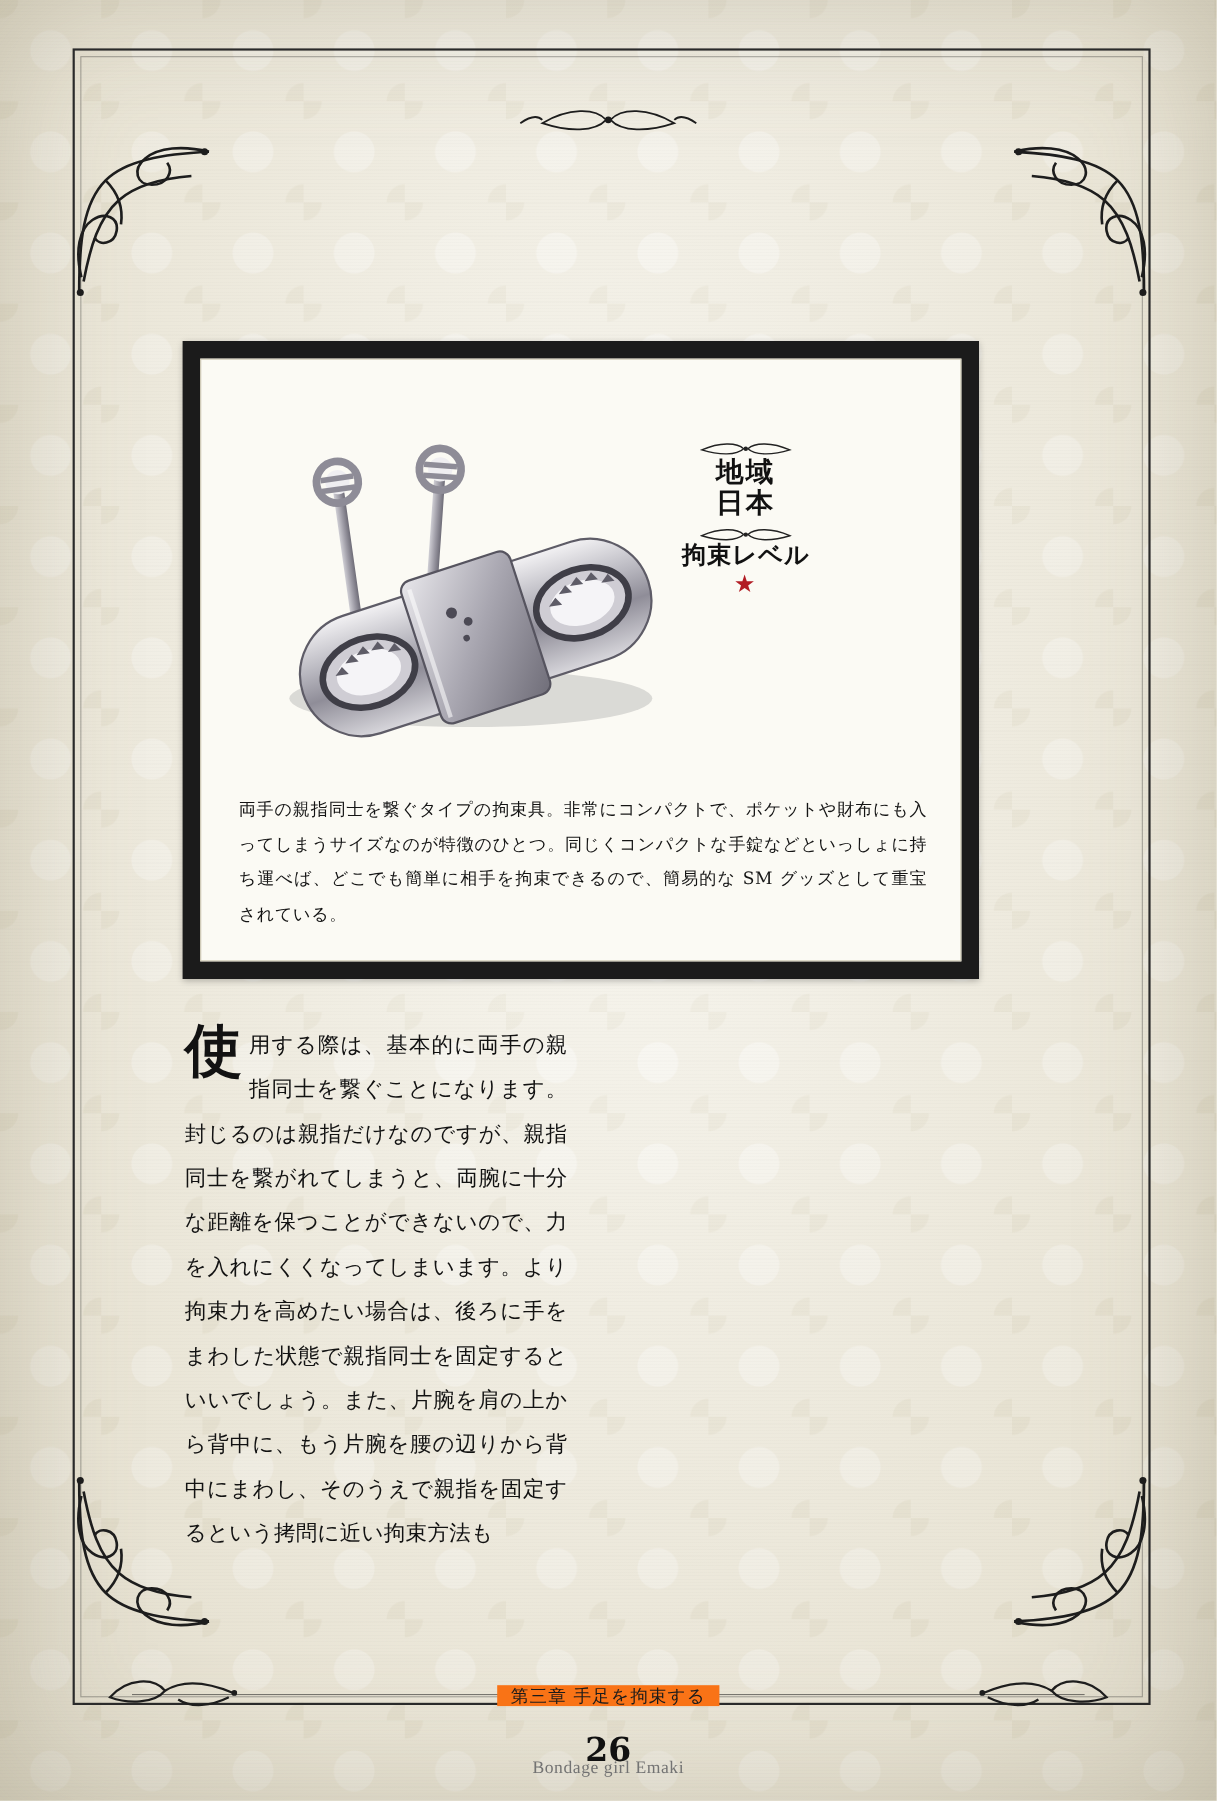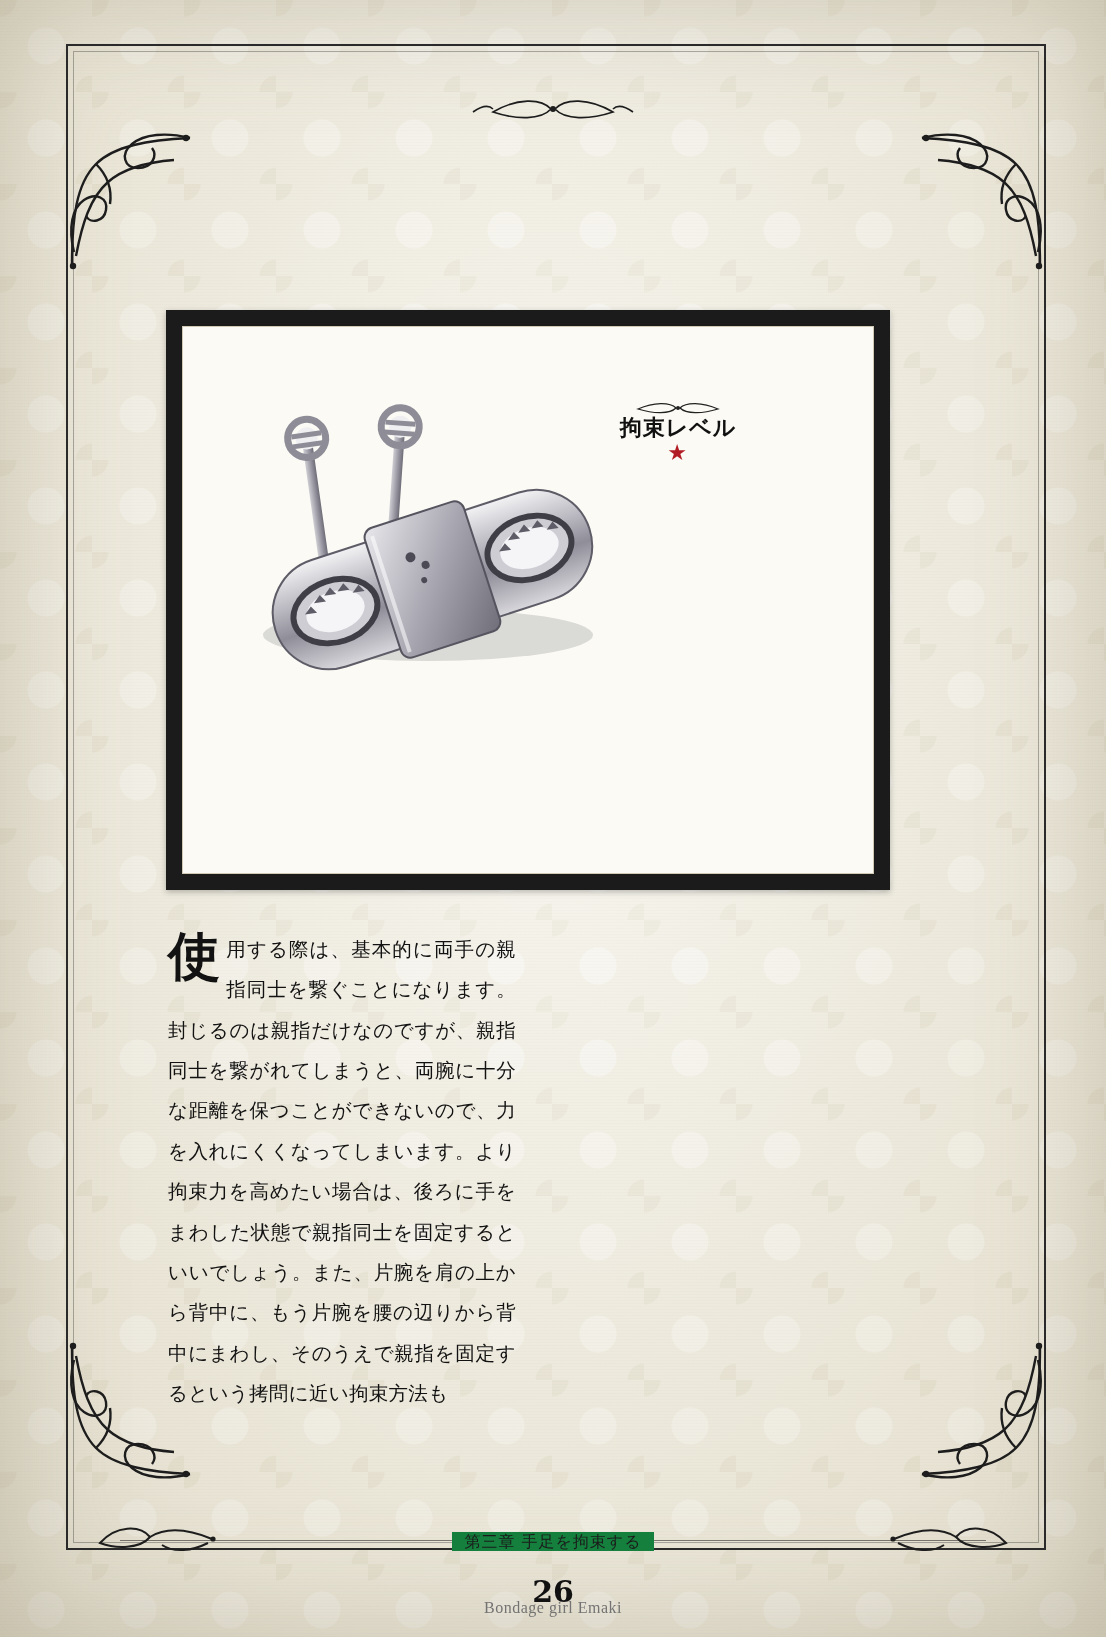--- a/index.html
+++ b/index.html
@@ -94,21 +94,21 @@
     margin:2px 6px 0 0;font-family:"DejaVu Serif",serif;
   }
   .foot-rule{position:absolute;left:120px;right:120px;bottom:96px;height:1px;background:rgba(30,30,30,.55);}
   .foot-orn-l{position:absolute;left:96px;bottom:78px;width:120px;height:40px;color:#1d1d1d;}
   .foot-orn-r{position:absolute;right:96px;bottom:78px;width:120px;height:40px;color:#1d1d1d;transform:scaleX(-1);}
   .chapter{
     position:absolute;left:0;right:0;bottom:84px;text-align:center;
     font-family:"DejaVu Serif",serif;font-size:16px;color:#1b1b1b;letter-spacing:1px;
     background:transparent;
   }
-  .chapter span{background:#15803d;padding:0 12px;}
+  .chapter span{background:#f97316;padding:0 12px;}
   .pagenum{position:absolute;left:0;right:0;bottom:28px;text-align:center;font-size:30px;font-weight:700;color:#111;font-family:"DejaVu Serif",serif;}
   .booktitle{position:absolute;left:0;right:0;bottom:20px;text-align:center;font-size:16px;color:#737373;font-family:"Liberation Serif",serif;letter-spacing:.5px;}
 </style>
 </head>
 <body>
 
 <div class="paper"></div>
 <div class="vign"></div>
 
 <div class="frame">
@@ -264,25 +264,39 @@
       <div class="spec-block">
         <div class="spec-orn">
           <svg viewBox="0 0 120 14" width="120" height="14">
               <g fill="none" stroke="#222" stroke-width="1.3">
                 <path d="M20 8 C36 1 52 1 58 7 C52 13 36 13 20 8 Z"></path>
                 <path d="M100 8 C84 1 68 1 62 7 C68 13 84 13 100 8 Z"></path>
               </g>
               <circle cx="60" cy="7" r="2" fill="#222"></circle>
             </svg>
         </div>
+        <div class="spec-label">地域</div>
+        <div class="spec-val">日本</div>
+      </div>
+      <div class="spec-block">
+        <div class="spec-orn">
+          <svg viewBox="0 0 120 14" width="120" height="14">
+              <g fill="none" stroke="#222" stroke-width="1.3">
+                <path d="M20 8 C36 1 52 1 58 7 C52 13 36 13 20 8 Z"></path>
+                <path d="M100 8 C84 1 68 1 62 7 C68 13 84 13 100 8 Z"></path>
+              </g>
+              <circle cx="60" cy="7" r="2" fill="#222"></circle>
+            </svg>
+        </div>
         <div class="spec-label small">拘束レベル</div>
         <div class="stars">★</div>
       </div>
     </div>
 
+    <div class="caption">両手の親指同士を繋ぐタイプの拘束具。非常にコンパクトで、ポケットや財布にも入ってしまうサイズなのが特徴のひとつ。同じくコンパクトな手錠などといっしょに持ち運べば、どこでも簡単に相手を拘束できるので、簡易的な SM グッズとして重宝されている。</div>
   </div>
 </div>
 
 <div class="body">
   <div class="col">
     <p><span class="dropcap">使</span><span>用する際は、基本的に両手の親指同士を繋ぐことになります。封じるのは親指だけなのですが、親指同士を繋がれてしまうと、両腕に十分な距離を保つことができないので、力を入れにくくなってしまいます。より拘束力を高めたい場合は、後ろに手をまわした状態で親指同士を固定するといいでしょう。また、片腕を肩の上から背中に、もう片腕を腰の辺りから背中にまわし、そのうえで親指を固定するという拷問に近い拘束方法も</span></p>
   </div>
 </div>
 
 <div class="foot-rule"></div>

